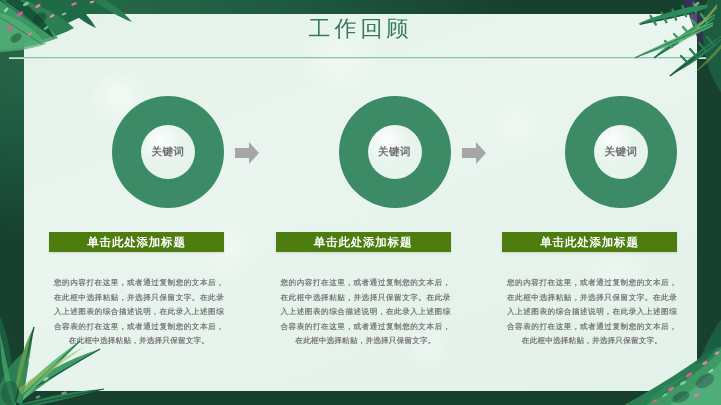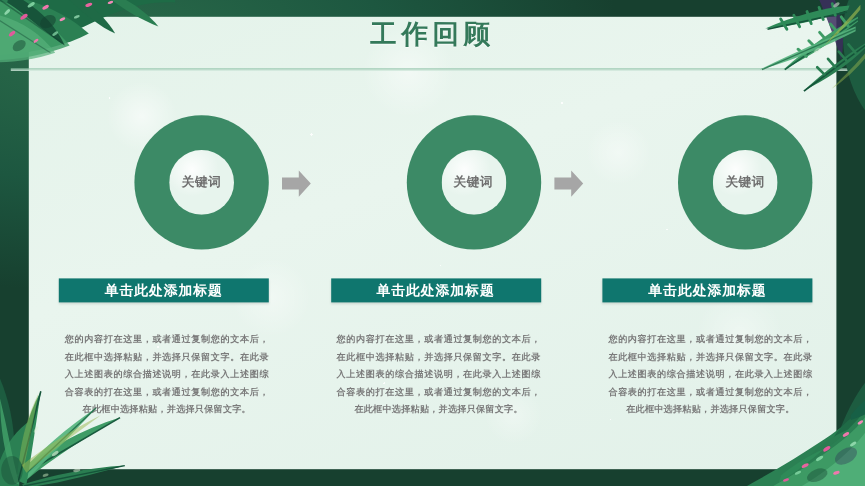--- a/index.html
+++ b/index.html
@@ -65,21 +65,21 @@
   }
 
   
   .title {
     position: absolute;
     left: 0;
     right: 0;
     top: 14px;
     text-align: center;
     font-size: 22px;
-    font-weight: bold;
+    font-weight: normal;
     letter-spacing: 4px;
     color: #34795a;
     z-index: 6;
     text-shadow: 0 1px 1px rgba(255,255,255,.7);
   }
 
   .divider {
     position: absolute;
     left: 9px;
     right: 9px;
@@ -134,21 +134,21 @@
     font-size: 10.5px;
     color: #6f6f6f;
     letter-spacing: .5px;
     white-space: nowrap;
   }
 
   .col-title {
     margin-top: 24px;
     width: 175px;
     height: 20px;
-    background: #0f766e;
+    background: #4d7c0f;
     color: #ffffff;
     font-size: 11.5px;
     letter-spacing: .8px;
     display: flex;
     align-items: center;
     justify-content: center;
     box-shadow: 0 1px 2px rgba(0,0,0,.12);
   }
 
   .col-body {

